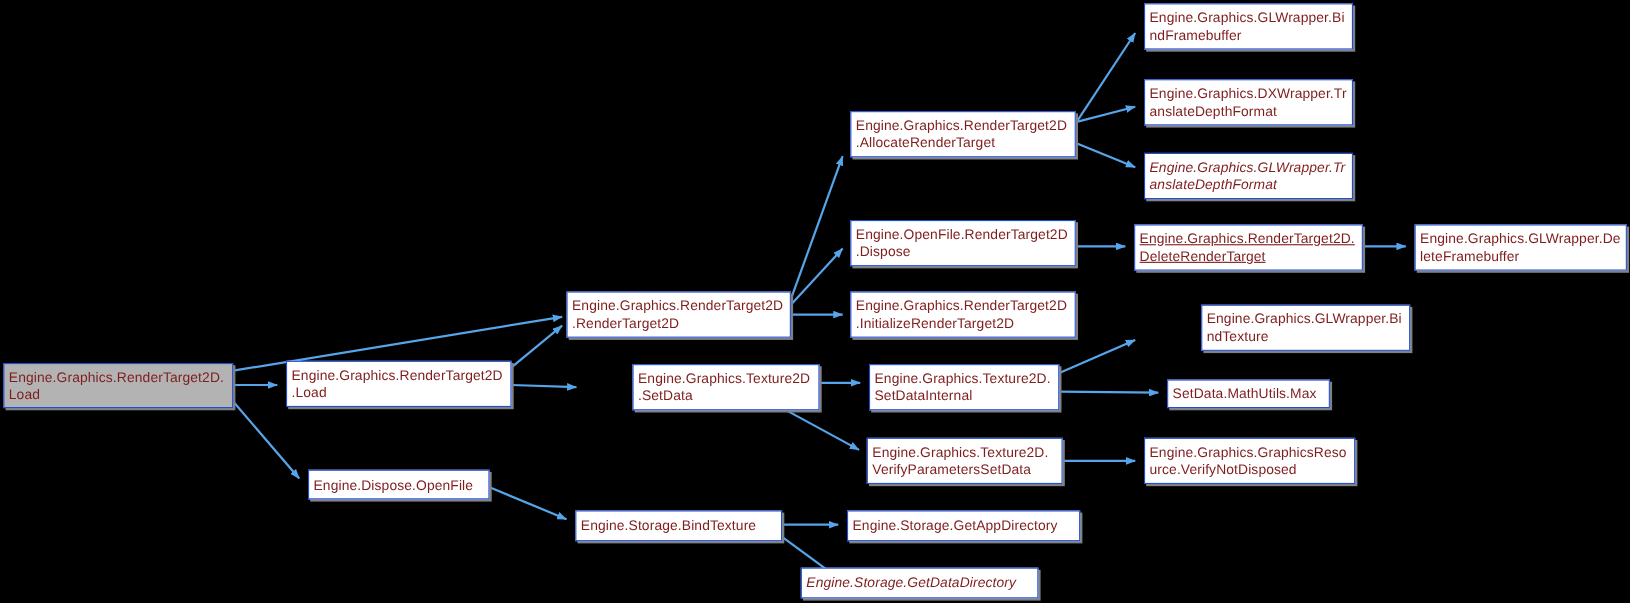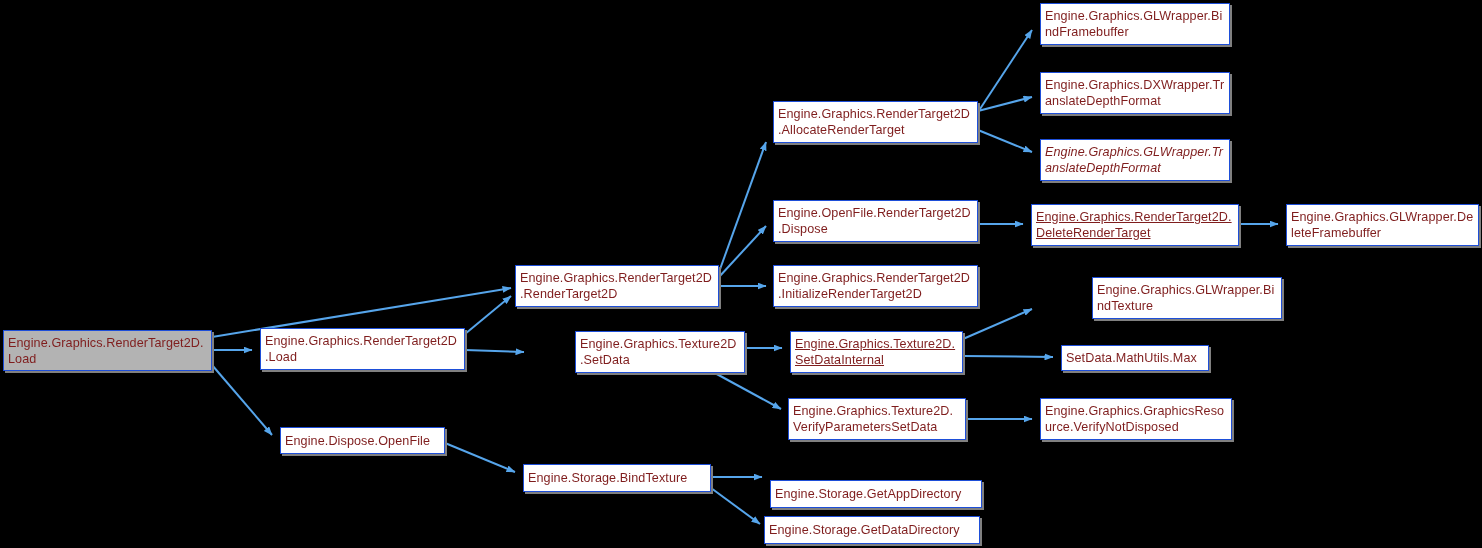--- a/index.html
+++ b/index.html
@@ -106,30 +106,30 @@
       </div>
       <div class="node" style="left: 773px; top: 101px; width: 205px; height: 42px;">
         <span class="node-label">Engine.Graphics.RenderTarget2D.AllocateRenderTarget</span>
       </div>
       <div class="node" style="left: 773px; top: 200px; width: 205px; height: 42px;">
         <span class="node-label">Engine.OpenFile.RenderTarget2D.Dispose</span>
       </div>
       <div class="node" style="left: 773px; top: 265px; width: 205px; height: 42px;">
         <span class="node-label">Engine.Graphics.RenderTarget2D.InitializeRenderTarget2D</span>
       </div>
-      <div class="node" style="left: 790px; top: 331px; width: 173px; height: 42px; text-decoration: underline;">
+      <div class="node" style="left: 790px; top: 331px; width: 173px; height: 42px;">
         <span class="node-label">Engine.Graphics.Texture2D.SetDataInternal</span>
       </div>
       <div class="node" style="left: 788px; top: 398px; width: 178px; height: 42px;">
         <span class="node-label">Engine.Graphics.Texture2D.VerifyParametersSetData</span>
       </div>
-      <div class="node" style="left: 770px; top: 480px; width: 212px; height: 28px;">
+      <div class="node" style="left: 770px; top: 464px; width: 212px; height: 28px;">
         <span class="node-label">Engine.Storage.GetAppDirectory</span>
       </div>
-      <div class="node" style="left: 764px; top: 516px; width: 216px; height: 28px;">
+      <div class="node" style="left: 728px; top: 516px; width: 216px; height: 28px; font-style: italic;">
         <span class="node-label">Engine.Storage.GetDataDirectory</span>
       </div>
       <div class="node" style="left: 1040px; top: 3px; width: 190px; height: 42px;">
         <span class="node-label">Engine.Graphics.GLWrapper.BindFramebuffer</span>
       </div>
       <div class="node" style="left: 1040px; top: 72px; width: 190px; height: 42px;">
         <span class="node-label">Engine.Graphics.DXWrapper.TranslateDepthFormat</span>
       </div>
       <div class="node" style="left: 1040px; top: 139px; width: 190px; height: 42px; font-style: italic;">
         <span class="node-label">Engine.Graphics.GLWrapper.TranslateDepthFormat</span>

